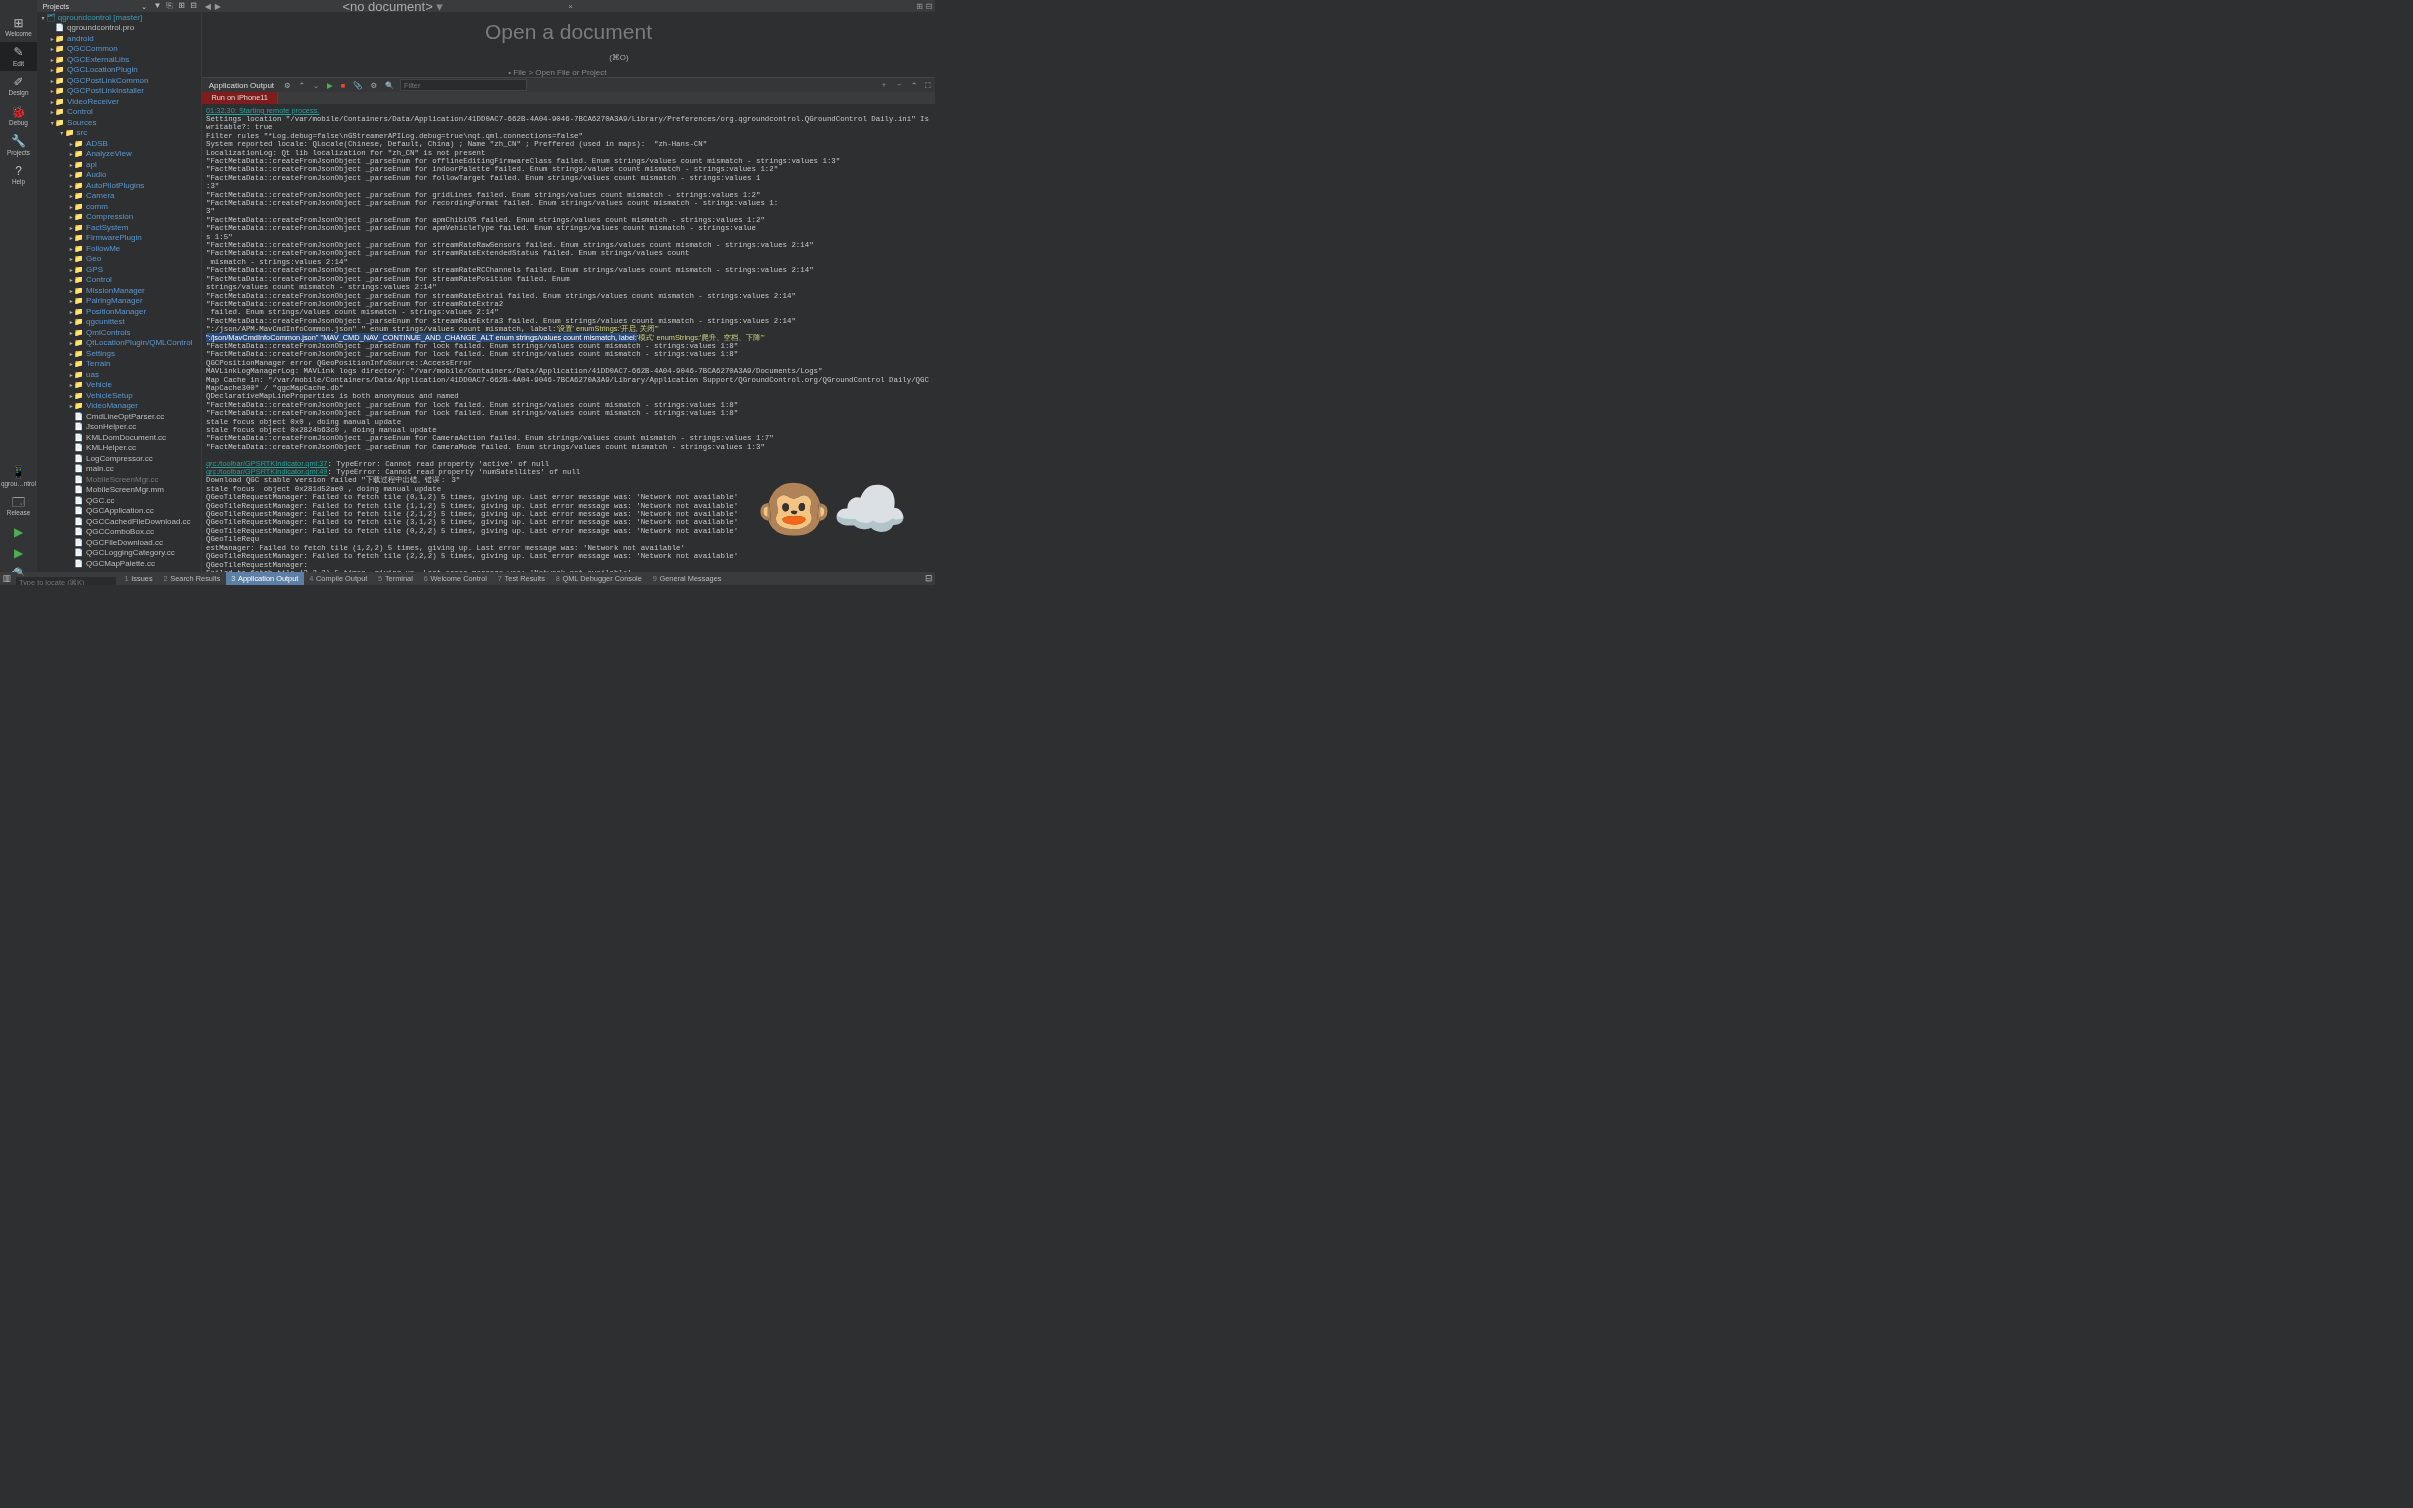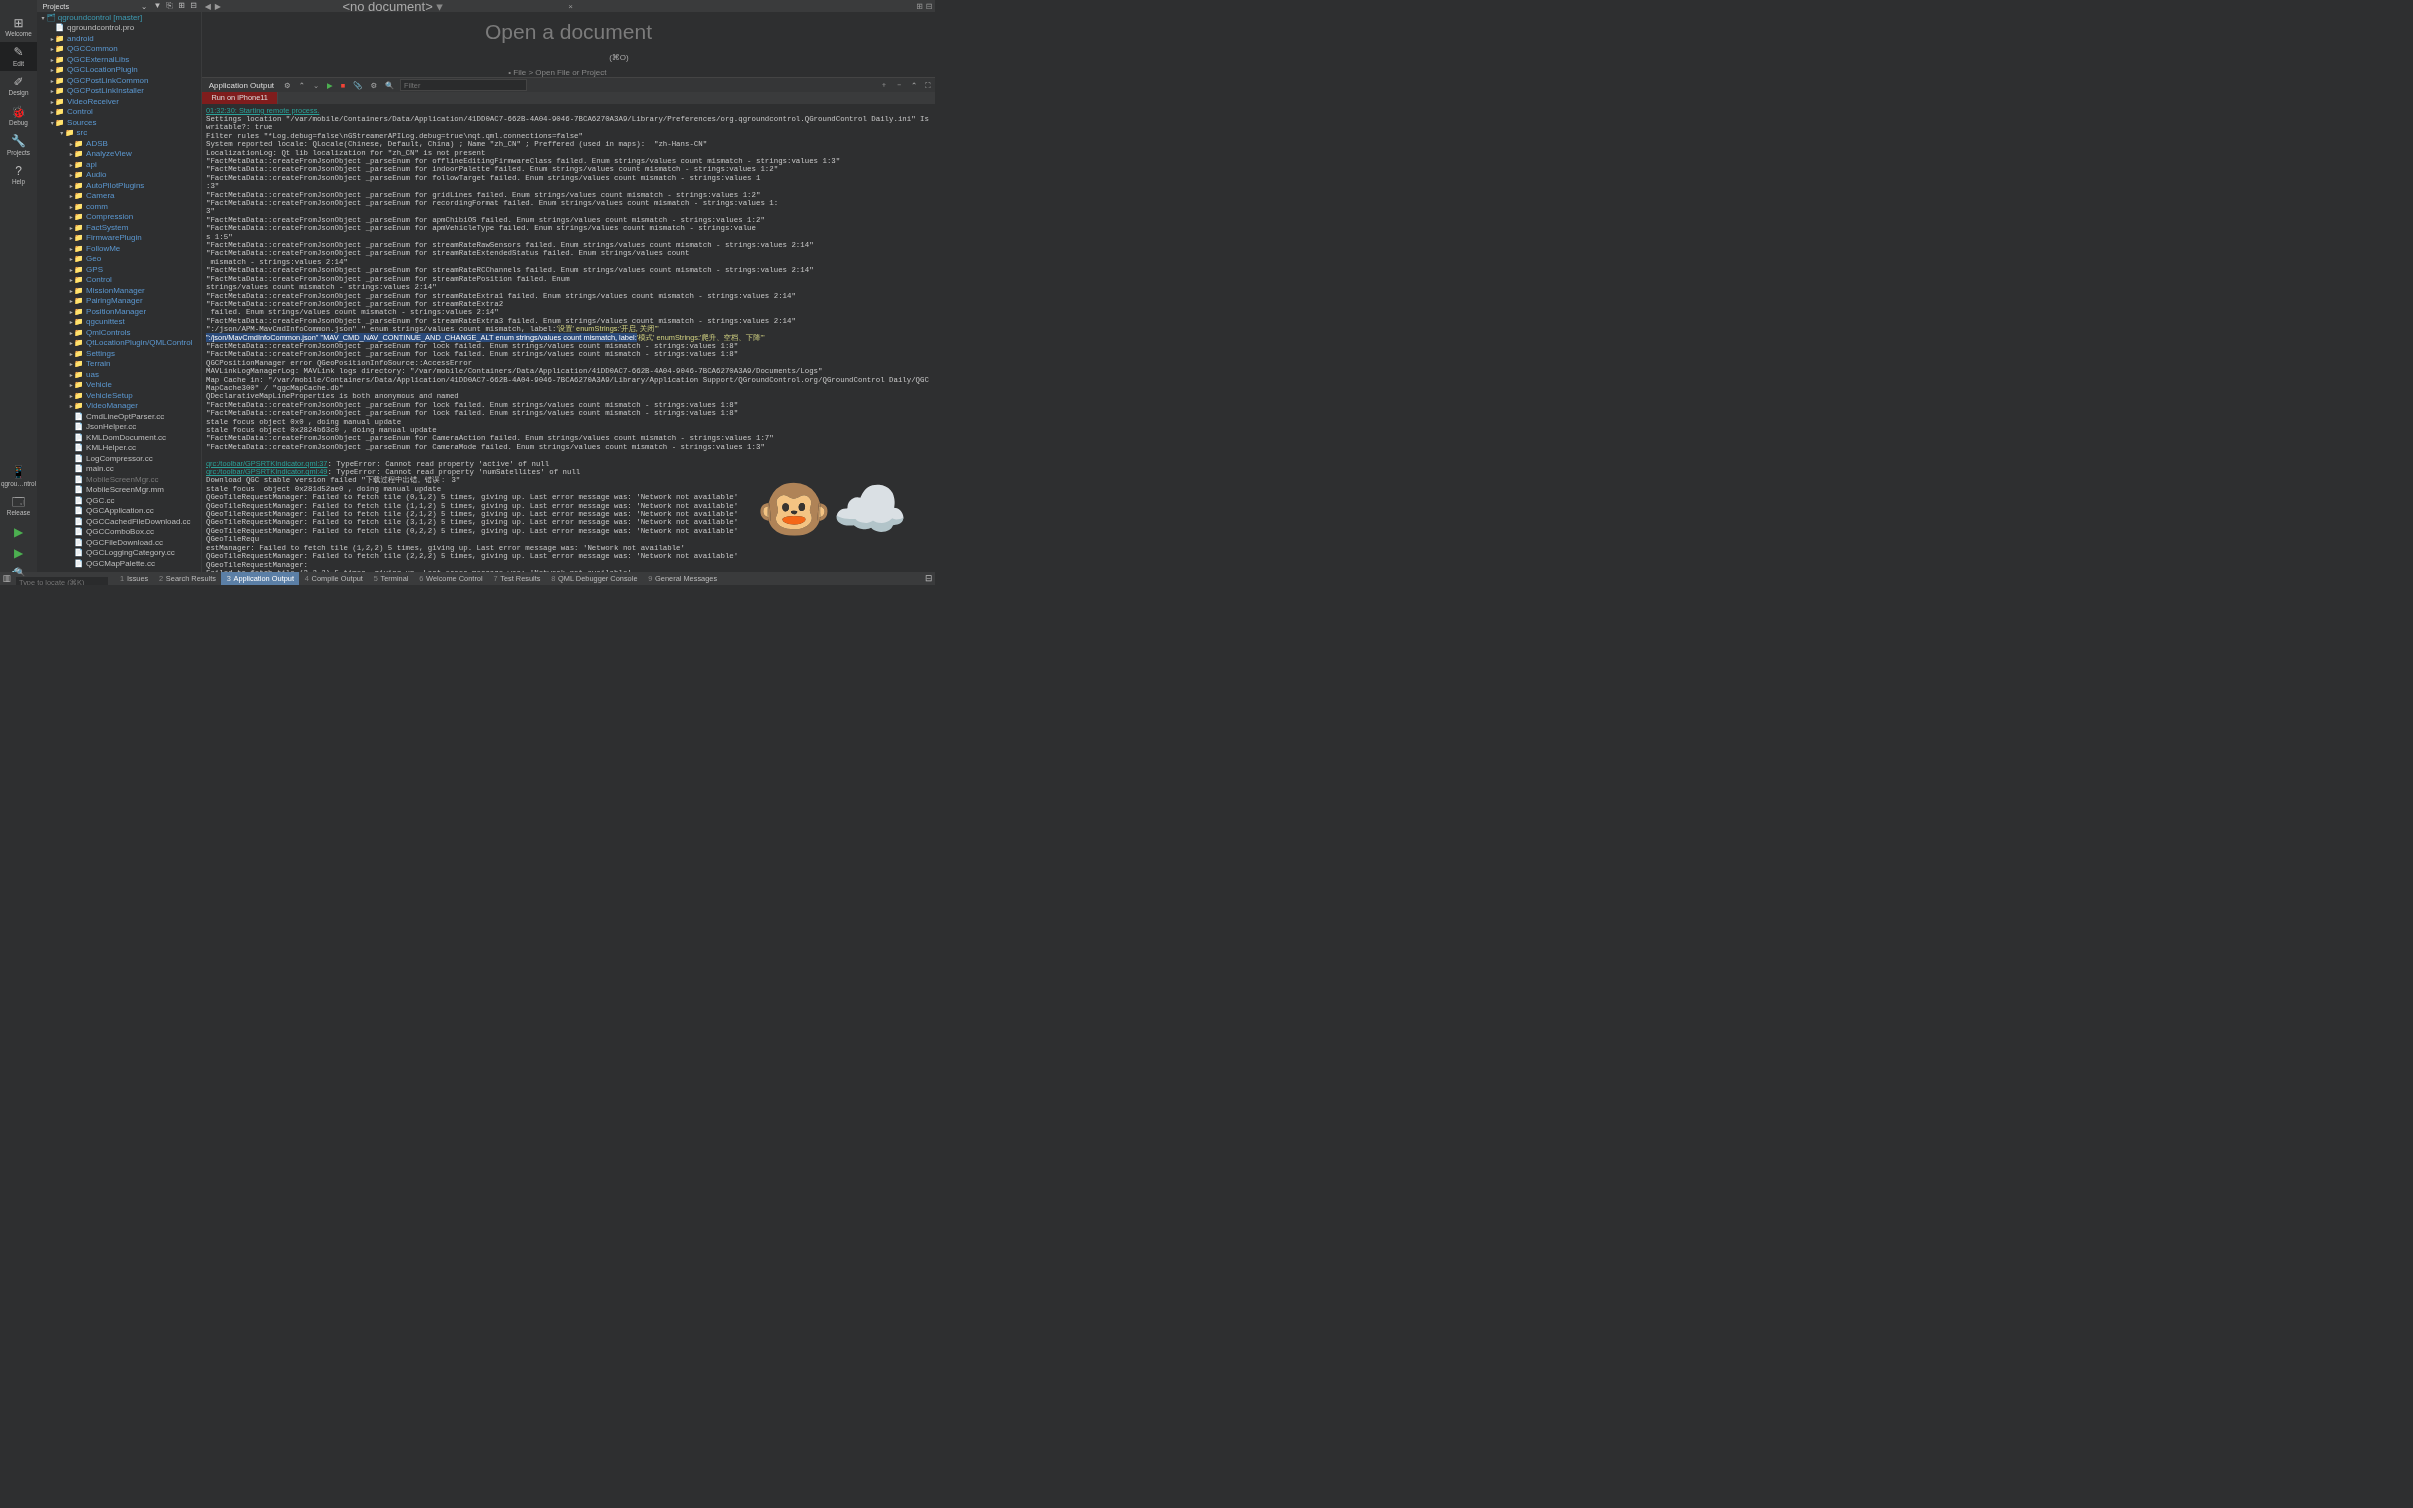--- a/index.html
+++ b/index.html
@@ -62,21 +62,21 @@
 .console .hl { background:#2a4a7a; color:#fff;}
 .console .ch { color:#d0d080;}
 
 
 .status { height:13.5px; background:#3a3b3c; display:flex; align-items:center; font-size:7.4px; color:#bbb; }
 .status .seg { padding:0 5.4px; display:flex; align-items:center; gap:2.7px; height:100%; cursor:pointer;}
 .status .seg.active { background:#5b7fa6; color:#fff;}
 .status .seg .num { color:#888;}
 .status .seg.active .num { color:#e0e0e0;}
 .status .search { flex:0 0 101px; padding:0 2.7px;}
-.status .search input{ background:#2a2b2c; border:none; color:#aaa; font-size:7.4px; width:92px; padding:1.3px 2.7px;}
+.status .search input{ background:#2a2b2c; border:none; color:#aaa; font-size:7.4px; width:100px; padding:1.3px 2.7px;}
 .status .sicon { padding:0 2.7px; font-size:8.8px;}
 .status .grow{flex:1;}
 
 
 .mascot { position:absolute; right:27px; bottom:40px; font-size:61px; pointer-events:none; opacity:0.95;}
 
 ::-webkit-scrollbar{width:6.7px;height:6.7px;}
 ::-webkit-scrollbar-thumb{background:#555;border-radius:3.4px;}
 ::-webkit-scrollbar-track{background:#2a2b2c;}
 </style>

